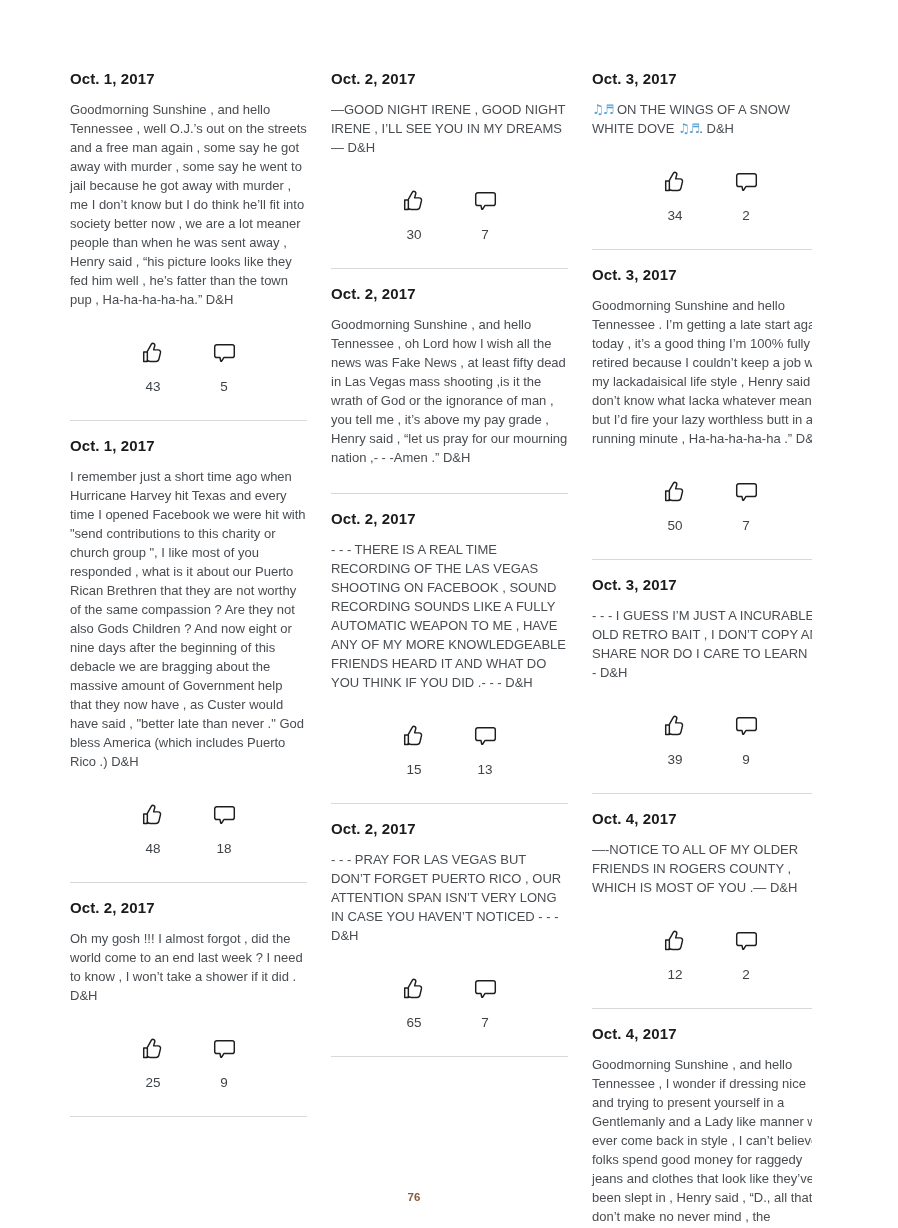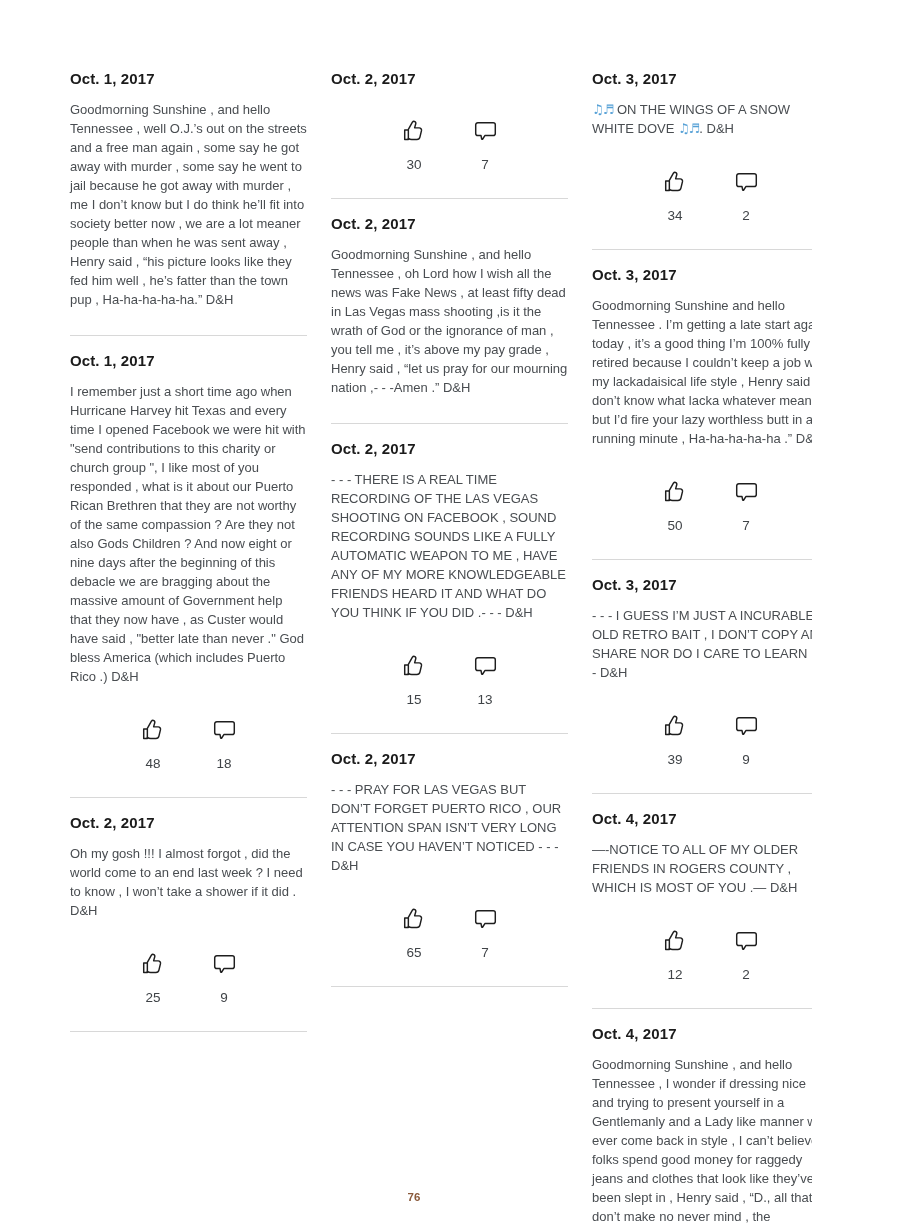--- a/index.html
+++ b/index.html
@@ -52,20 +52,39 @@
 </style>
 </head>
 <body>
 
 <div class="page">
   <div class="content">
     <div class="col">
         <article class="post">
           <h3 class="date">Oct. 1, 2017</h3>
           <p class="body">Goodmorning Sunshine , and hello Tennessee , well O.J.’s out on the streets and a free man again , some say he got away with murder , some say he went to jail because he got away with murder , me I don’t know but I do think he’ll fit into society better now , we are a lot meaner people than when he was sent away , Henry said , “his picture looks like they fed him well , he’s fatter than the town pup , Ha-ha-ha-ha-ha.” D&amp;H</p>
+          <div class="actions">
+            <span class="action like">
+              <span class="icon">
+                <svg viewBox="0 0 24 24">
+                  <path d="M2.6 10.6h3.5v9.1H2.6z"></path>
+                  <path d="M6.1 18.6c.9.7 1.9 1.1 3.2 1.1h5c1.4 0 2.6-.9 2.9-2.3l1.5-6.2c.3-1.4-.7-2.7-2.2-2.7h-4.4l1.1-3.9c.3-.9-.2-1.9-1.1-2.2-.8-.3-1.6 0-2.1.7L6.1 9.9"></path>
+                </svg>
+              </span>
+              <span class="count">43</span>
+            </span>
+            <span class="action comment">
+              <span class="icon">
+                <svg viewBox="0 0 24 24">
+                  <path d="M4.6 3.6h14.8a2 2 0 0 1 2 2v8.3a2 2 0 0 1-2 2h-8l-2.1 3.3a.55.55 0 0 1-1-.2l-.6-3.1H4.6a2 2 0 0 1-2-2V5.6a2 2 0 0 1 2-2z"></path>
+                </svg>
+              </span>
+              <span class="count">5</span>
+            </span>
+          </div>
           <hr class="divider">
         </article>
         <article class="post">
           <h3 class="date">Oct. 1, 2017</h3>
           <p class="body">I remember just a short time ago when Hurricane Harvey hit Texas and every time I opened Facebook we were hit with "send contributions to this charity or church group ", I like most of you responded , what is it about our Puerto Rican Brethren that they are not worthy of the same compassion ? Are they not also Gods Children ? And now eight or nine days after the beginning of this debacle we are bragging about the massive amount of Government help that they now have , as Custer would have said , "better late than never ." God bless America (which includes Puerto Rico .) D&amp;H</p>
           <div class="actions">
             <span class="action like">
               <span class="icon">
                 <svg viewBox="0 0 24 24">
                   <path d="M2.6 10.6h3.5v9.1H2.6z"></path>
@@ -106,20 +125,21 @@
               </span>
               <span class="count">9</span>
             </span>
           </div>
           <hr class="divider">
         </article>
       </div>
     <div class="col">
         <article class="post">
           <h3 class="date">Oct. 2, 2017</h3>
+          <p class="body">—GOOD NIGHT IRENE , GOOD NIGHT IRENE , I’LL SEE YOU IN MY DREAMS — D&amp;H</p>
           <div class="actions">
             <span class="action like">
               <span class="icon">
                 <svg viewBox="0 0 24 24">
                   <path d="M2.6 10.6h3.5v9.1H2.6z"></path>
                   <path d="M6.1 18.6c.9.7 1.9 1.1 3.2 1.1h5c1.4 0 2.6-.9 2.9-2.3l1.5-6.2c.3-1.4-.7-2.7-2.2-2.7h-4.4l1.1-3.9c.3-.9-.2-1.9-1.1-2.2-.8-.3-1.6 0-2.1.7L6.1 9.9"></path>
                 </svg>
               </span>
               <span class="count">30</span>
             </span>

